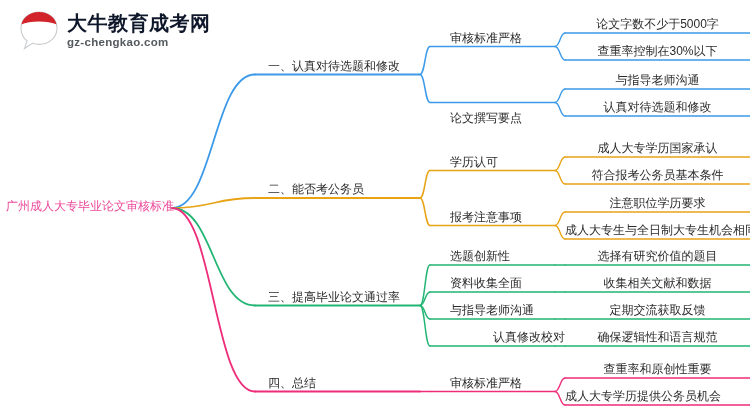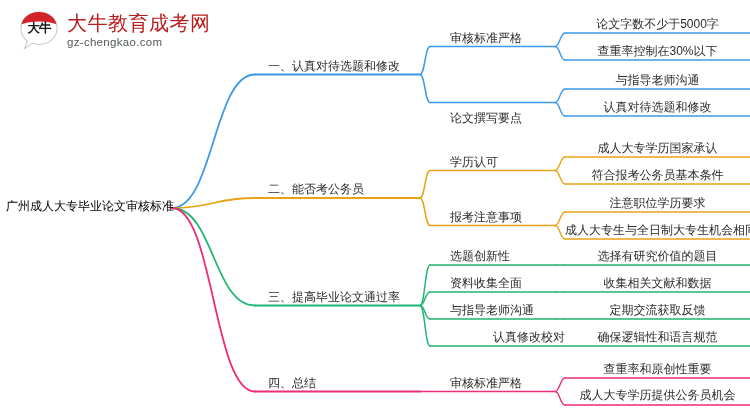--- a/index.html
+++ b/index.html
@@ -31,29 +31,29 @@
     flex: 0 0 42px;
   }
   .logo-text-block {
     display: flex;
     flex-direction: column;
     justify-content: center;
     line-height: 1;
   }
   .logo-title {
     font-size: 20px;
-    font-weight: normal;
-    color: #b91c1c;
+    font-weight: bold;
+    color: #0f172a;
     letter-spacing: 0.5px;
     white-space: nowrap;
   }
   .logo-sub {
     margin-top: 4px;
     font-size: 11.5px;
-    font-weight: normal;
+    font-weight: bold;
     color: #555a5e;
     letter-spacing: 0.3px;
     white-space: nowrap;
     font-family: "Liberation Sans", "DejaVu Sans", sans-serif;
   }
   
   #map-svg {
     position: absolute;
     left: 0;
     top: 0;
@@ -61,21 +61,21 @@
   .node-label {
     position: absolute;
     font-size: 12px;
     color: #2b2b2b;
     white-space: nowrap;
     line-height: 14px;
     font-family: "Liberation Sans", "DejaVu Sans", sans-serif;
   }
   .node-root {
     font-size: 12px;
-    color: #000000;
+    color: #ec4899;
   }
 </style>
 </head>
 <body>
 
 <div id="page">
 
   <div class="logo-wrap">
     <div class="logo-mark">
       <svg width="42" height="42" viewBox="0 0 42 42">
@@ -86,21 +86,20 @@
                      C5.1 27.9 3 23.4 3 18.2 C3 9.2 10.5 2 21 2 Z"></path>
           </clipPath>
         </defs>
         <path d="M21 2 C31.5 2 39 9.2 39 18.2 C39 27.2 31.5 34.4 21 34.4
                  C18.6 34.4 16.3 34.0 14.2 33.3 L6.5 38.5 L9.2 31.0
                  C5.1 27.9 3 23.4 3 18.2 C3 9.2 10.5 2 21 2 Z" fill="#ffffff" stroke="#c9ccce" stroke-width="1.1"></path>
         <g clip-path="url(#bubbleClip)">
           <path d="M3 2 L39 2 L39 14.5 C30 10.5 12 10.5 3 14.5 Z" fill="#d3232a"></path>
         </g>
       </svg>
-      <div style="position:absolute;left:0;top:0;width:42px;height:36px;display:flex;align-items:center;justify-content:center;font-size:12.5px;font-weight:bold;color:#1a1a1a;letter-spacing:-1px;">大牛</div>
     </div>
     <div class="logo-text-block">
       <div class="logo-title">大牛教育成考网</div>
       <div class="logo-sub">gz-chengkao.com</div>
     </div>
   </div>
 
   <svg id="map-svg" width="750" height="410">
     <g id="edges" fill="none" stroke-width="1.6" stroke-linecap="round">
         <path d="M172,208 C213.5,208 213.5,74.5 255,74.5" stroke="#3d9ae8" stroke-width="1.8" fill="none" stroke-linecap="round"></path>
@@ -181,16 +180,16 @@
       <div class="node-label " style="left: 565px; top: 249px; text-align: center; width: 185px;">选择有研究价值的题目</div>
       <div class="node-label " style="left: 450px; top: 276px;">资料收集全面</div>
       <div class="node-label " style="left: 565px; top: 276px; text-align: center; width: 185px;">收集相关文献和数据</div>
       <div class="node-label " style="left: 450px; top: 303px;">与指导老师沟通</div>
       <div class="node-label " style="left: 565px; top: 303px; text-align: center; width: 185px;">定期交流获取反馈</div>
       <div class="node-label " style="left: 450px; top: 330px; margin-left: 43px;">认真修改校对</div>
       <div class="node-label " style="left: 565px; top: 330px; text-align: center; width: 185px;">确保逻辑性和语言规范</div>
       <div class="node-label " style="left: 268px; top: 375.5px;">四、总结</div>
       <div class="node-label " style="left: 450px; top: 375.5px;">审核标准严格</div>
       <div class="node-label " style="left: 565px; top: 362px; text-align: center; width: 185px;">查重率和原创性重要</div>
-      <div class="node-label " style="left: 565px; top: 389px; text-align: center; width: 185px; font-family: Liberation Mono, monospace;">成人大专学历提供公务员机会</div>
+      <div class="node-label " style="left: 565px; top: 389px; text-align: left; width: 185px;">成人大专学历提供公务员机会</div>
     </div>
 
 </div>
 
 </body></html>

